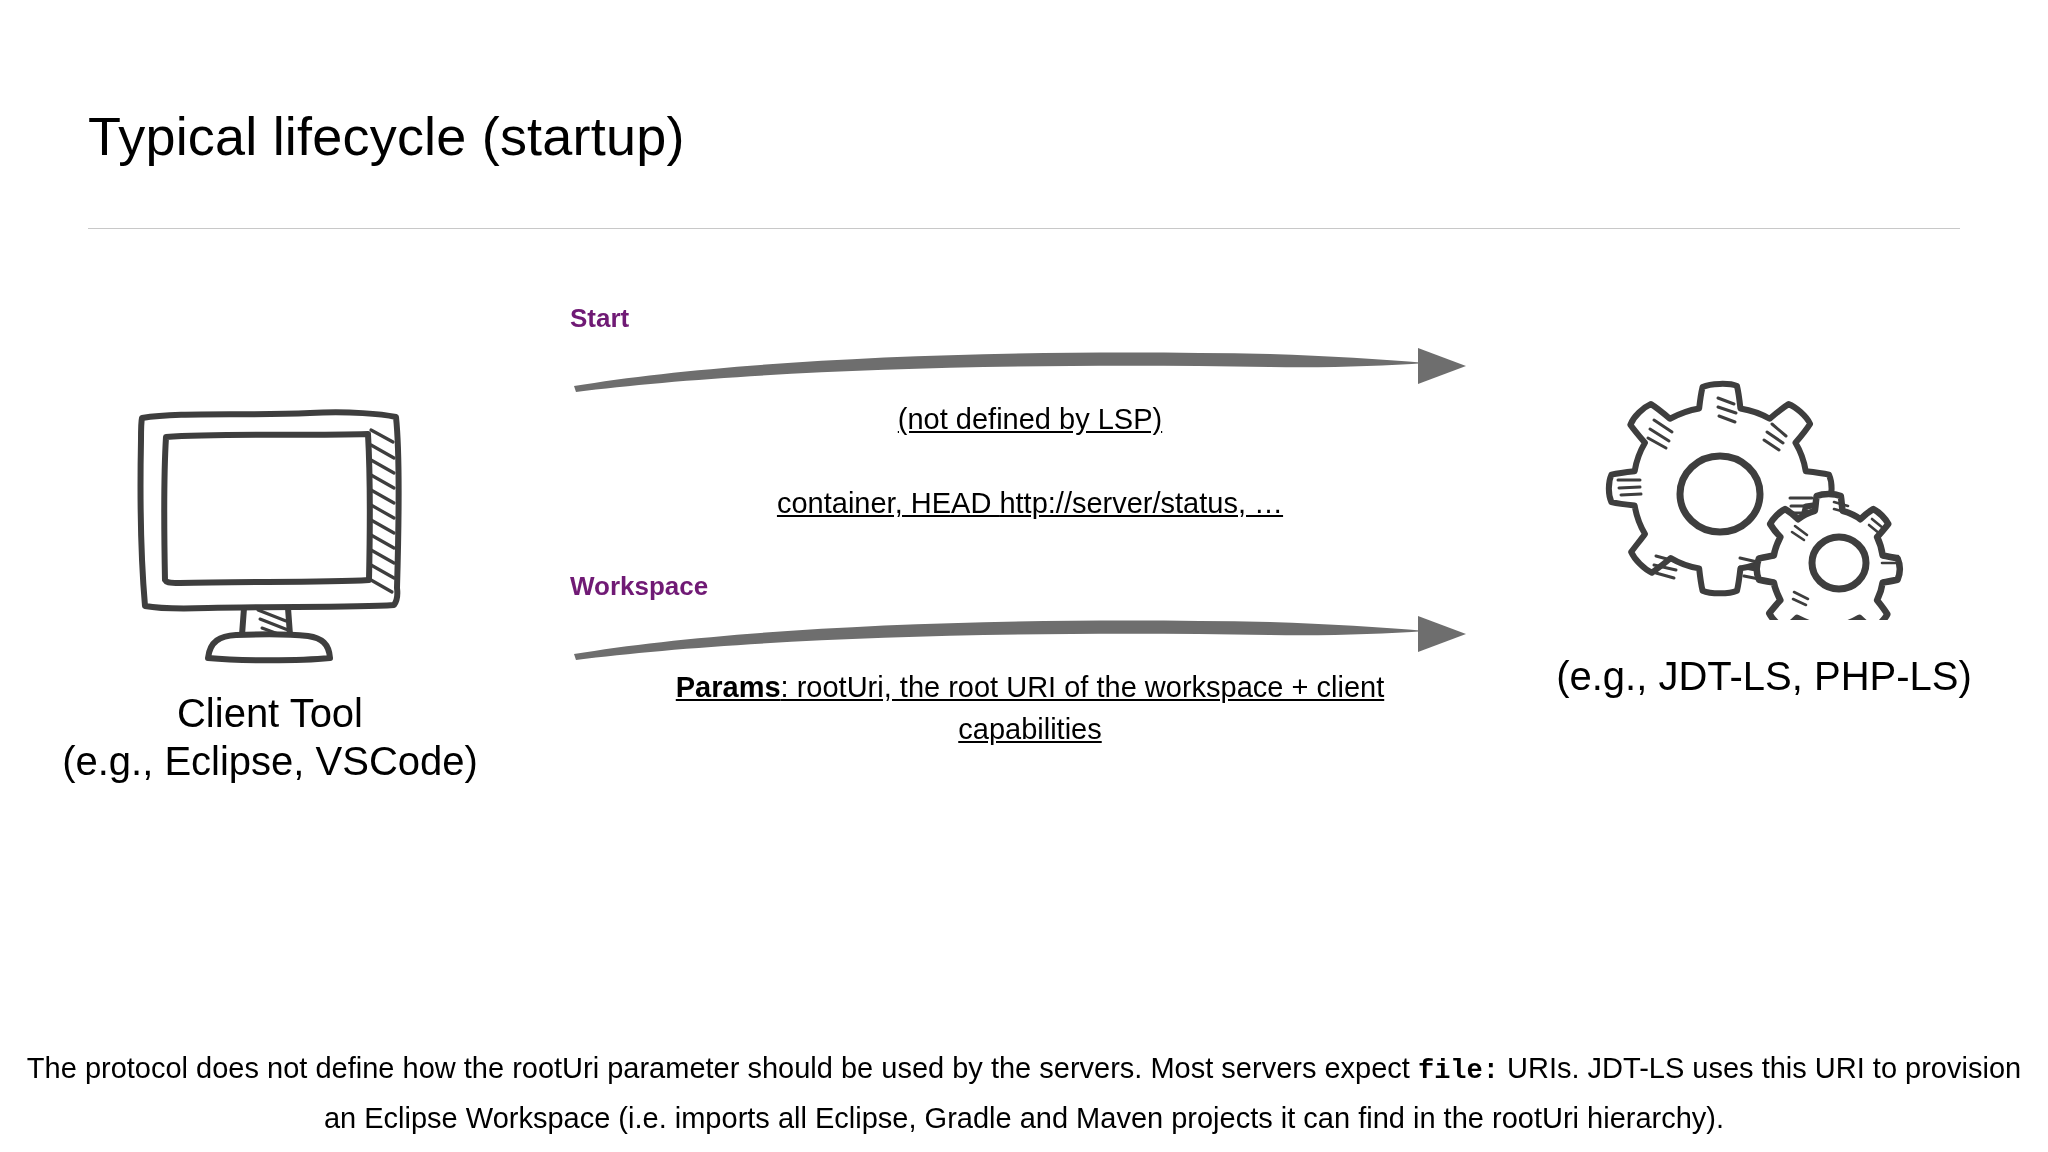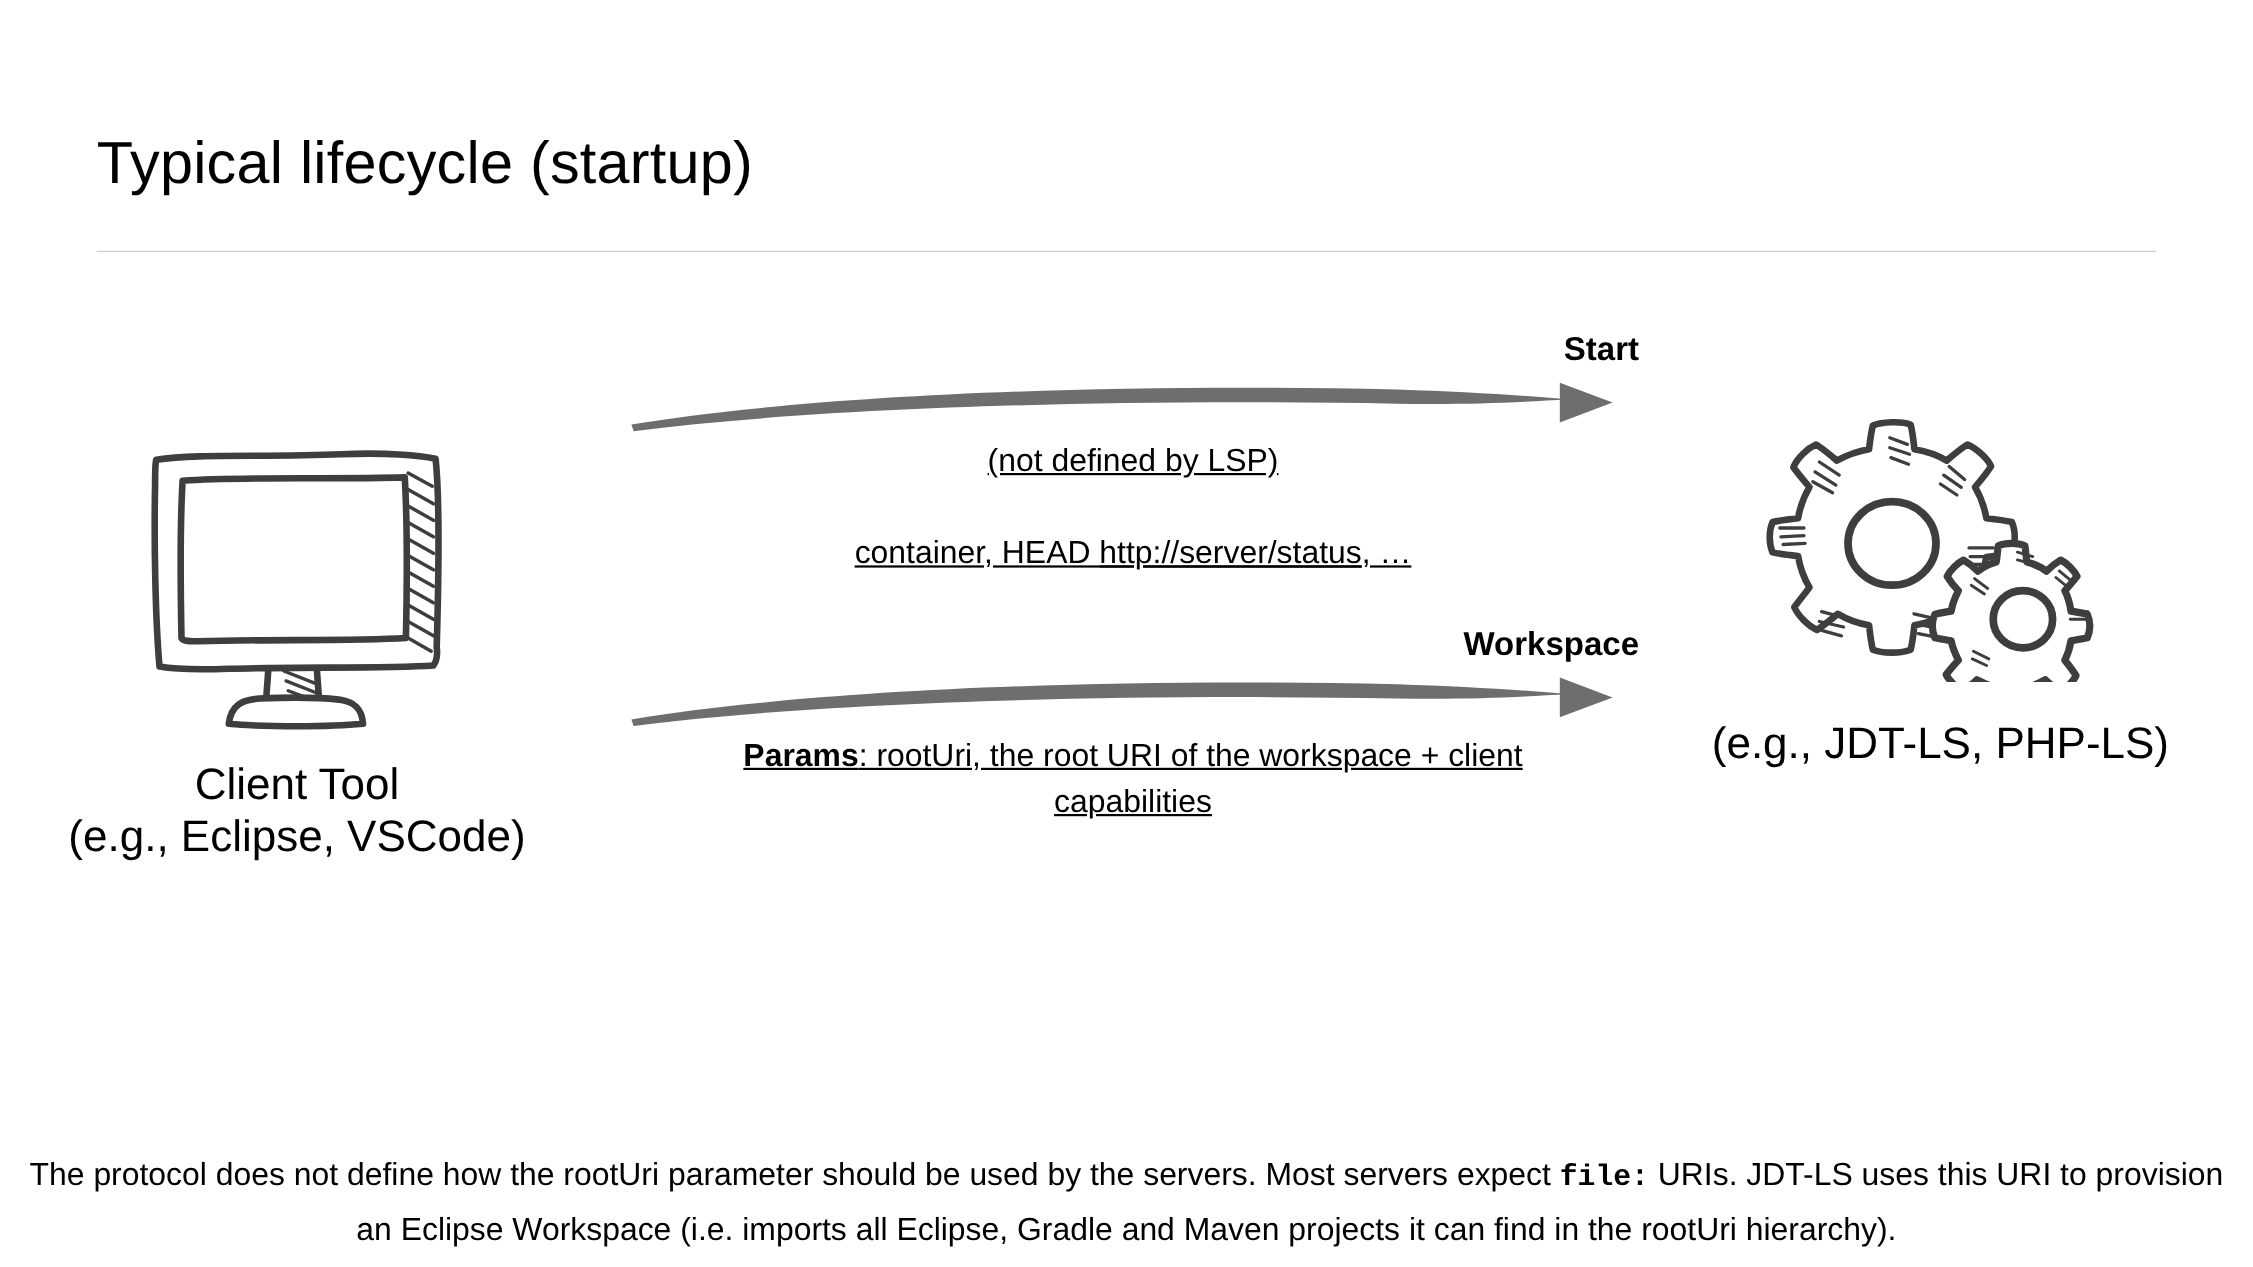--- a/index.html
+++ b/index.html
@@ -14,21 +14,21 @@
     overflow: hidden;
     font-family: "Liberation Sans", sans-serif;
     color: #000000;
     -webkit-font-smoothing: antialiased;
   }
 
   
   #slide-title {
     position: absolute;
     left: 88px;
-    top: 116px;
+    top: 104px;
     font-size: 54px;
     line-height: 64px;
     font-weight: 400;
     color: #000000;
     letter-spacing: 0.2px;
     white-space: nowrap;
   }
   #title-rule {
     position: absolute;
     left: 88px;
@@ -63,25 +63,25 @@
   
   .message {
     position: absolute;
     width: 920px;
     left: 570px;
   }
   #message-start     { top: 300px; }
   #message-initialize{ top: 568px; }
 
   .msg-label {
-    text-align: right;
-    font-size: 30px;
+    text-align: left;
+    font-size: 26px;
     line-height: 36px;
     font-weight: bold;
-    color: #000000;
+    color: #701a75;
     margin-bottom: 4px;
   }
   .msg-arrow {
     display: block;
     width: 920px;
     height: 56px;
   }
   .msg-desc {
     text-align: center;
     font-size: 29px;

